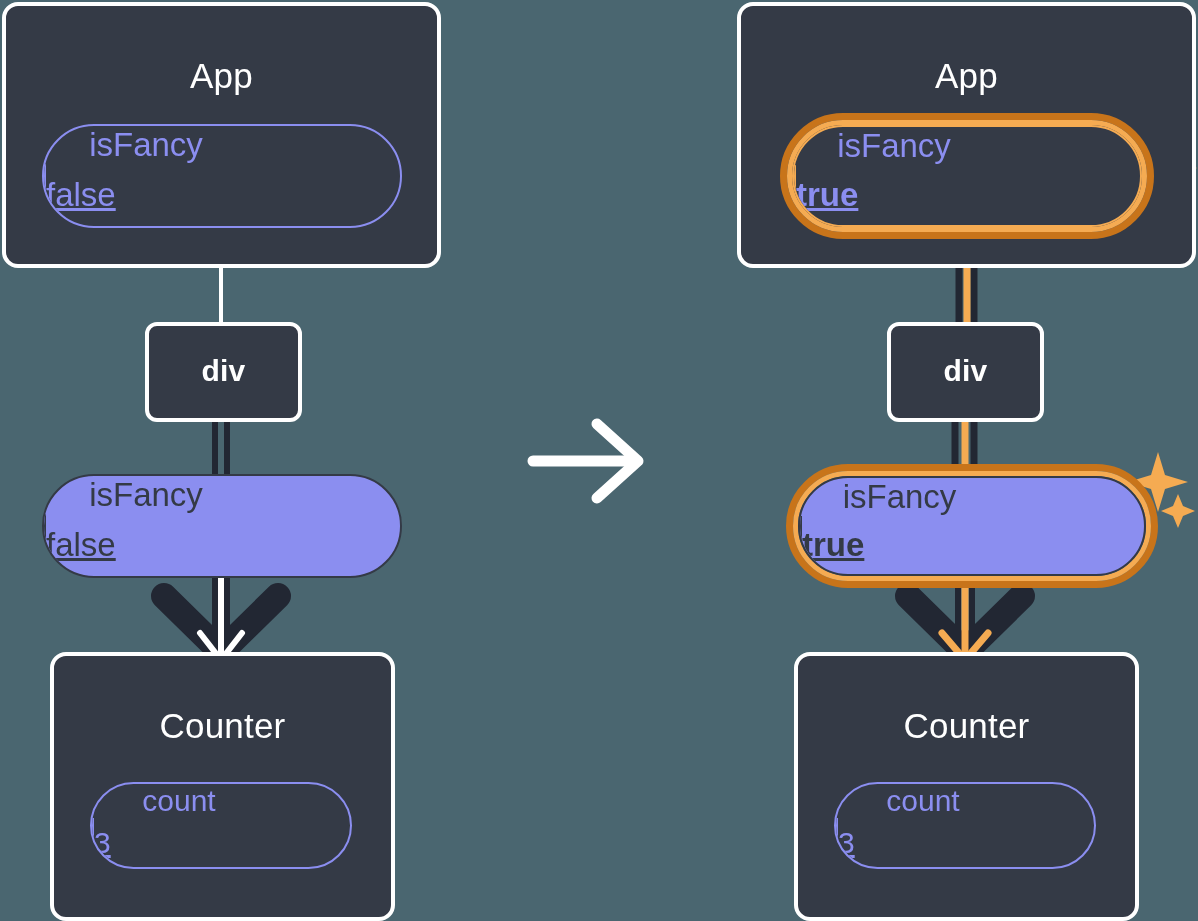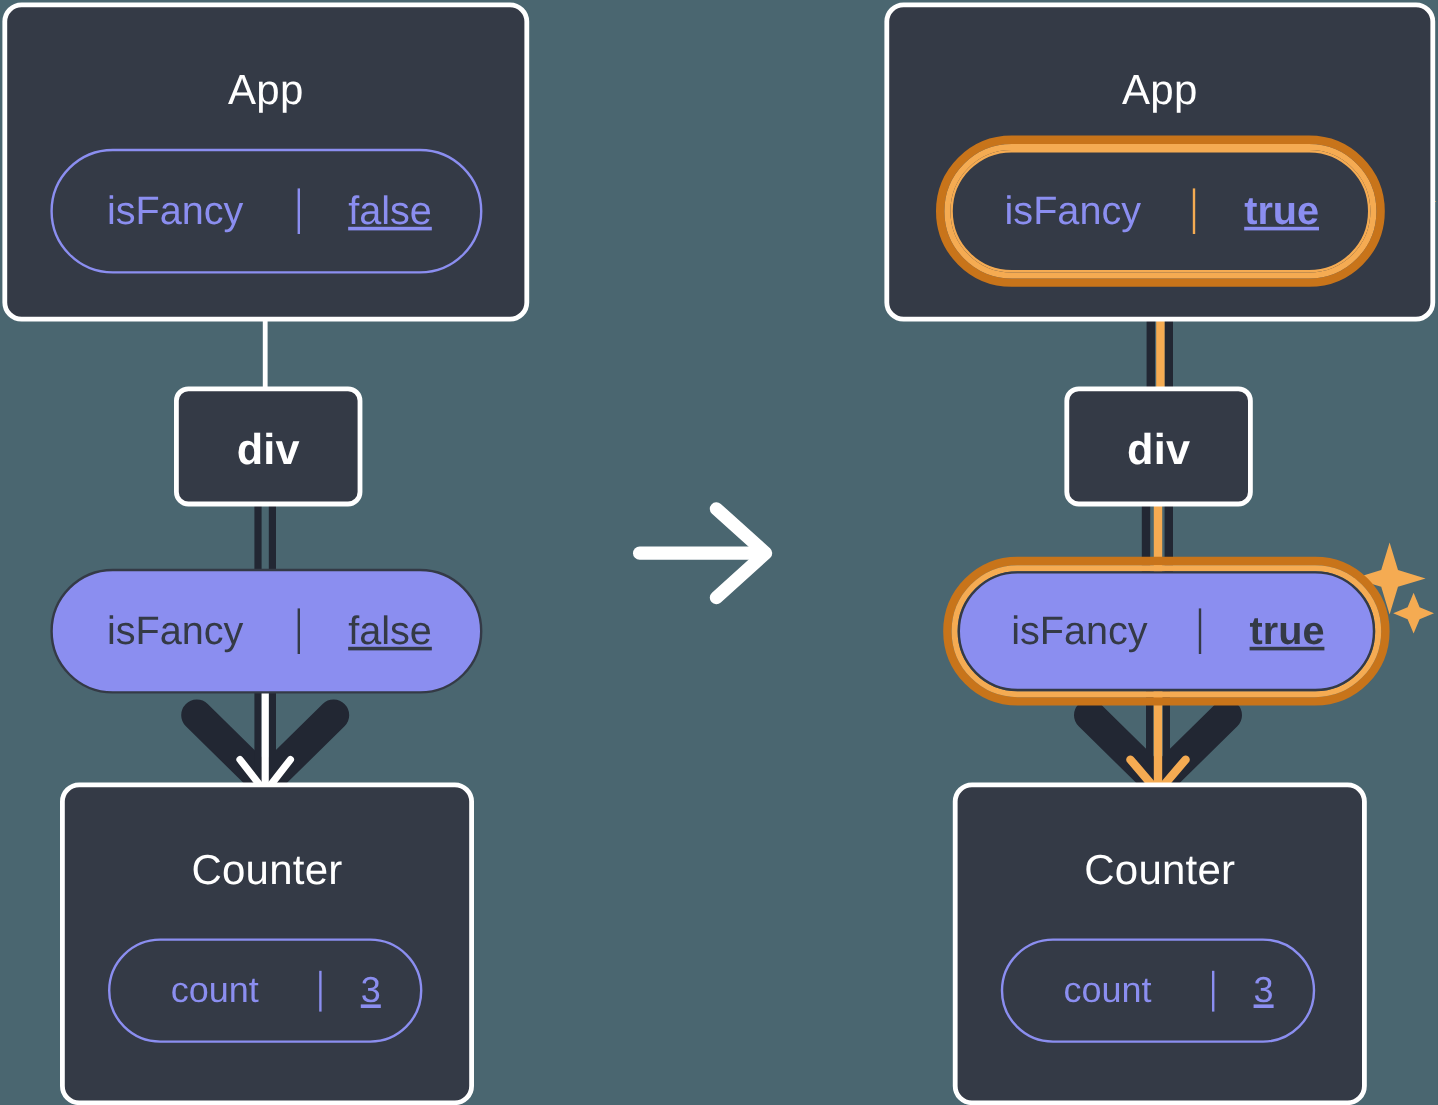--- a/index.html
+++ b/index.html
@@ -38,31 +38,32 @@
     left: 0;
     right: 0;
     text-align: center;
     color: #ffffff;
     font-size: 35px;
     font-family: "Liberation Sans", sans-serif;
     letter-spacing: 0.2px;
     white-space: nowrap;
   }
   .div-title {
-    font-size: 36px;
+    font-size: 30px;
     font-weight: bold;
   }
   
   .pill {
     position: absolute;
     box-sizing: border-box;
     display: flex;
-    align-items: center;
+    align-items: flex-start;
     border-radius: 999px;
     overflow: hidden;
+    flex-direction: column;
   }
   .pill-outline {
     border: 2px solid #8b8ef0;
     background: transparent;
   }
   .pill-filled {
     border: 2px solid #343a46;
     background: #8b8ef0;
   }
   .pill-key, .pill-val {

